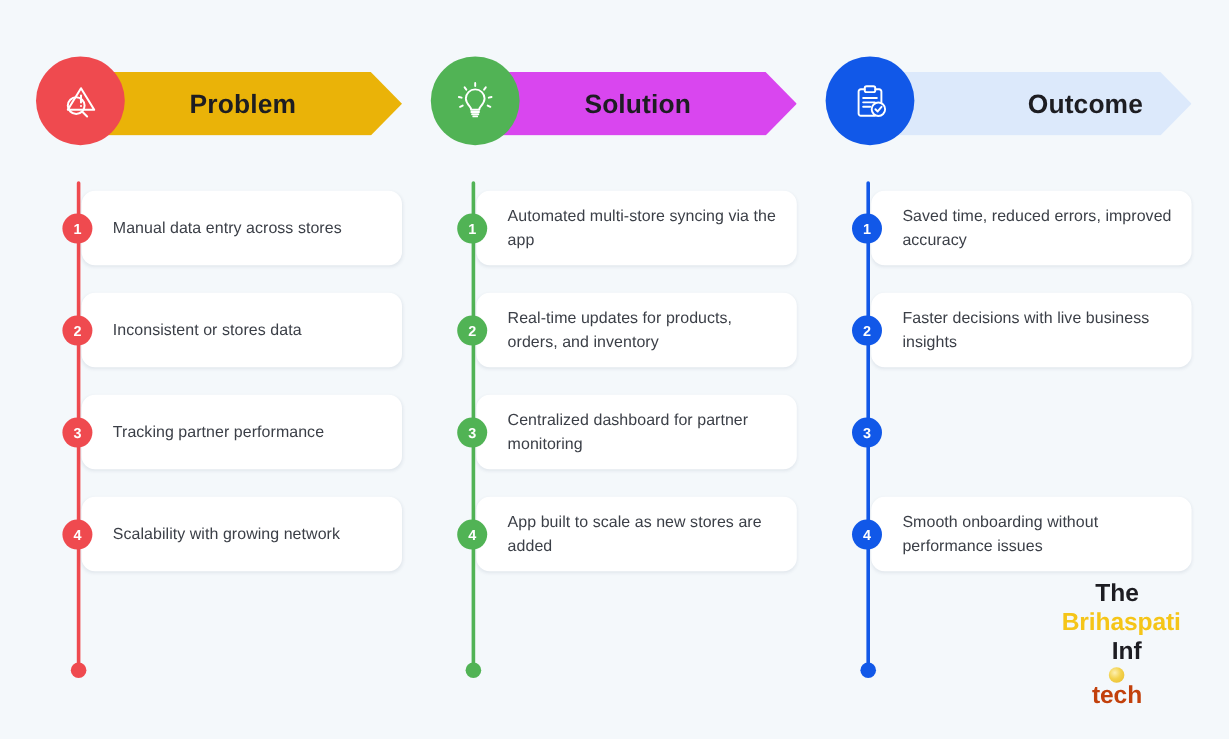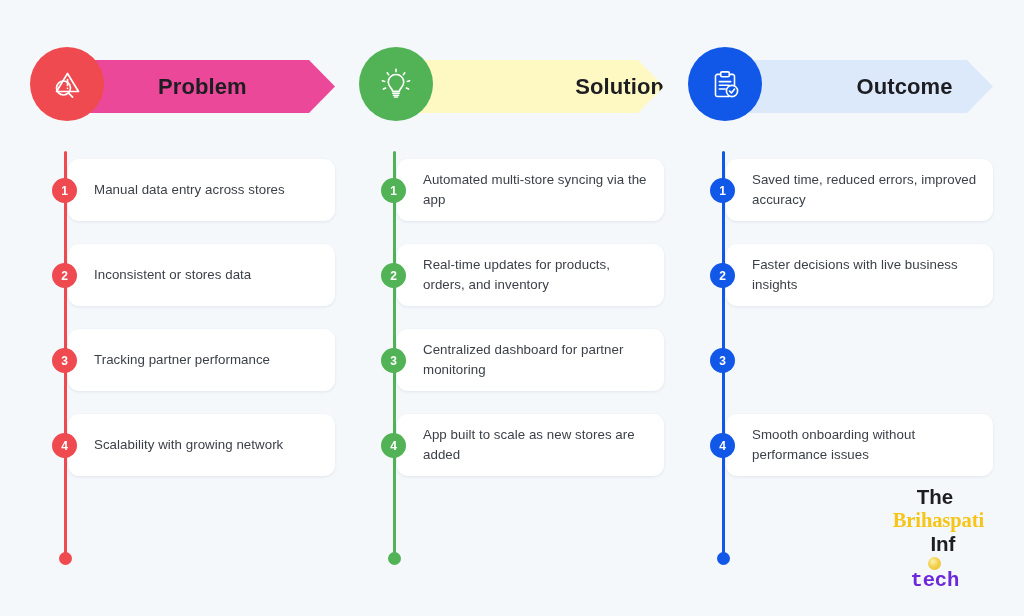--- a/index.html
+++ b/index.html
@@ -42,22 +42,22 @@
     position: absolute;
     left: 36px;
     top: 13px;
     width: 269px;
     height: 53px;
     display: flex;
     align-items: center;
     -webkit-clip-path: polygon(0 0, calc(100% - 26px) 0, 100% 50%, calc(100% - 26px) 100%, 0 100%);
     clip-path: polygon(0 0, calc(100% - 26px) 0, 100% 50%, calc(100% - 26px) 100%, 0 100%);
   }
-  .banner-problem  { background: #ec4899; }
-  .banner-solution { background: #fef9c3; justify-content: flex-end; }
+  .banner-problem  { background: #eab308; }
+  .banner-solution { background: #d946ef; }
   .banner-outcome  { background: #dce9fb; justify-content: center; }
 
   .banner-title {
     margin-left: 92px;
     font-size: 22px;
     font-weight: bold;
     color: #1d1d22;
     letter-spacing: .1px;
     white-space: nowrap;
   }
@@ -163,33 +163,33 @@
     bottom: 24px;
     font-size: 20.5px;
     font-weight: bold;
     letter-spacing: -.1px;
     white-space: nowrap;
     display: flex;
     align-items: center;
     flex-direction: column;
   }
   .logo-the   { color: #1d1d22; }
-  .logo-brand { color: #f5c518; margin-left: 7px; font-family: Liberation Serif, serif; }
+  .logo-brand { color: #f5c518; margin-left: 7px; }
   .logo-info  { color: #1d1d22; margin-left: 16px; }
   .logo-mark {
     display: inline-block;
     width: 13px;
     height: 13px;
     border-radius: 50%;
     background: radial-gradient(circle at 38% 35%, #fdf0b2 0%, #f3d24d 45%, #e8bb2a 100%);
     margin: 0 .5px;
     position: relative;
     top: 1px;
   }
-  .logo-tech  { color: #6d28d9; font-family: Liberation Mono, monospace; }
+  .logo-tech  { color: #c2410c; }
 </style>
 </head>
 <body>
 
 <div class="board">
 
   <div class="column col-problem">
 
     <div class="col-header">
       <div class="banner banner-problem">

